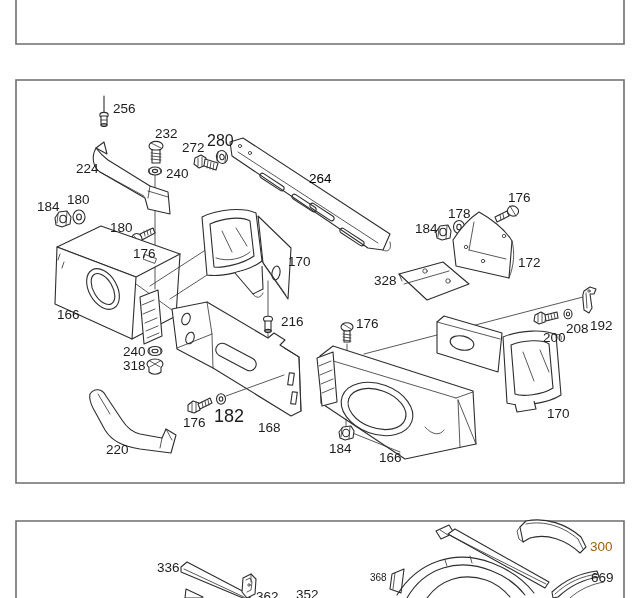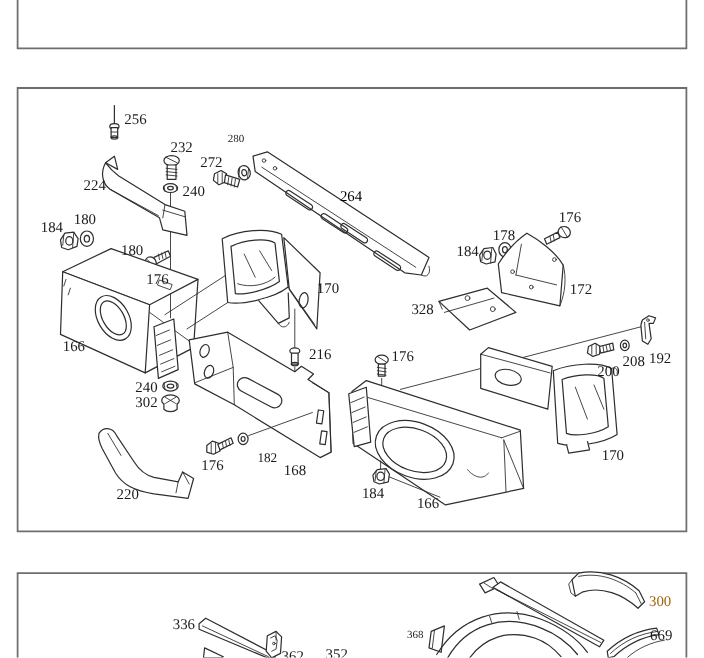--- a/index.html
+++ b/index.html
@@ -1,21 +1,21 @@
 <!DOCTYPE html>
 <html><head>
 <meta charset="utf-8">
 <style>
   html,body{margin:0;padding:0;background:#ffffff;}
   #stage{position:relative;width:640px;height:598px;overflow:hidden;background:#ffffff;
          font-family:"Liberation Serif", serif;}
   #linework{position:absolute;left:0;top:0;}
   #callout-layer{position:absolute;left:0;top:0;width:640px;height:598px;}
   .callout{position:absolute;font-size:13.5px;line-height:13px;color:#1c1c1c;
-           font-family:Liberation Serif, serif;white-space:nowrap;}
+           font-family:Liberation Sans, sans-serif;white-space:nowrap;}
   svg *{vector-effect:non-scaling-stroke;}
   .ln{stroke:#2e2e2e;stroke-width:1.1;fill:none;stroke-linecap:round;stroke-linejoin:round;}
   .lnf{stroke:#2e2e2e;stroke-width:1.1;fill:#ffffff;stroke-linejoin:round;}
   .thin{stroke:#2e2e2e;stroke-width:0.8;fill:none;stroke-linecap:round;}
   .panel{fill:#ffffff;stroke:#6e6e6e;stroke-width:1.6;}
 </style>
 </head>
 <body>
 
 <div id="stage">
@@ -304,44 +304,44 @@
     <path class="thin" d="M555,594 C568,582 582,576 598,574"></path>
     <path class="thin" d="M570,598 C580,589 592,584 604,582"></path>
   </g>
 
 </svg>
 
 <div id="callout-layer">
       <div class="callout" style="left: 113px; top: 102px; color: rgb(28, 28, 28); font-size: 13.5px;">256</div>
       <div class="callout" style="left: 155px; top: 127px; color: rgb(28, 28, 28); font-size: 13.5px;">232</div>
       <div class="callout" style="left: 182px; top: 141px; color: rgb(28, 28, 28); font-size: 13.5px;">272</div>
-      <div class="callout" style="left: 207px; top: 120px; color: rgb(28, 28, 28); font-size: 10px;">280</div>
+      <div class="callout" style="left: 207px; top: 134px; color: rgb(28, 28, 28); font-size: 16px;">280</div>
       <div class="callout" style="left: 76px; top: 162px; color: rgb(28, 28, 28); font-size: 13.5px;">224</div>
       <div class="callout" style="left: 166px; top: 167px; color: rgb(28, 28, 28); font-size: 13.5px;">240</div>
       <div class="callout" style="left: 309px; top: 172px; color: #000000; font-size: 13.5px;">264</div>
       <div class="callout" style="left: 37px; top: 200px; color: rgb(28, 28, 28); font-size: 13.5px;">184</div>
       <div class="callout" style="left: 67px; top: 193px; color: rgb(28, 28, 28); font-size: 13.5px;">180</div>
       <div class="callout" style="left: 110px; top: 221px; color: rgb(28, 28, 28); font-size: 13.5px;">180</div>
       <div class="callout" style="left: 133px; top: 247px; color: rgb(28, 28, 28); font-size: 13.5px;">176</div>
       <div class="callout" style="left: 288px; top: 255px; color: rgb(28, 28, 28); font-size: 13.5px;">170</div>
       <div class="callout" style="left: 508px; top: 191px; color: rgb(28, 28, 28); font-size: 13.5px;">176</div>
       <div class="callout" style="left: 448px; top: 207px; color: rgb(28, 28, 28); font-size: 13.5px;">178</div>
       <div class="callout" style="left: 415px; top: 222px; color: rgb(28, 28, 28); font-size: 13.5px;">184</div>
       <div class="callout" style="left: 518px; top: 256px; color: rgb(28, 28, 28); font-size: 13.5px;">172</div>
       <div class="callout" style="left: 374px; top: 274px; color: rgb(28, 28, 28); font-size: 13.5px;">328</div>
       <div class="callout" style="left: 57px; top: 308px; color: rgb(28, 28, 28); font-size: 13.5px;">166</div>
       <div class="callout" style="left: 281px; top: 315px; color: rgb(28, 28, 28); font-size: 13.5px;">216</div>
       <div class="callout" style="left: 356px; top: 317px; color: rgb(28, 28, 28); font-size: 13.5px;">176</div>
       <div class="callout" style="left: 543px; top: 331px; color: rgb(28, 28, 28); font-size: 13.5px;">200</div>
       <div class="callout" style="left: 566px; top: 322px; color: rgb(28, 28, 28); font-size: 13.5px;">208</div>
       <div class="callout" style="left: 590px; top: 319px; color: rgb(28, 28, 28); font-size: 13.5px;">192</div>
       <div class="callout" style="left: 123px; top: 345px; color: rgb(28, 28, 28); font-size: 13.5px;">240</div>
-      <div class="callout" style="left: 123px; top: 359px; color: rgb(28, 28, 28); font-size: 13.5px;">302</div>
+      <div class="callout" style="left: 123px; top: 359px; color: rgb(28, 28, 28); font-size: 13.5px;">318</div>
       <div class="callout" style="left: 183px; top: 416px; color: rgb(28, 28, 28); font-size: 13.5px;">176</div>
-      <div class="callout" style="left: 214px; top: 410px; color: rgb(28, 28, 28); font-size: 12px; margin-left: 20px;">182</div>
+      <div class="callout" style="left: 214px; top: 410px; color: rgb(28, 28, 28); font-size: 18px;">182</div>
       <div class="callout" style="left: 258px; top: 421px; color: rgb(28, 28, 28); font-size: 13.5px;">168</div>
       <div class="callout" style="left: 106px; top: 443px; color: rgb(28, 28, 28); font-size: 13.5px;">220</div>
       <div class="callout" style="left: 329px; top: 442px; color: rgb(28, 28, 28); font-size: 13.5px;">184</div>
       <div class="callout" style="left: 379px; top: 451px; color: rgb(28, 28, 28); font-size: 13.5px;">166</div>
       <div class="callout" style="left: 547px; top: 407px; color: rgb(28, 28, 28); font-size: 13.5px;">170</div>
       <div class="callout" style="left: 157px; top: 561px; color: rgb(28, 28, 28); font-size: 13.5px;">336</div>
       <div class="callout" style="left: 256px; top: 590px; color: rgb(28, 28, 28); font-size: 13.5px;">362</div>
       <div class="callout" style="left: 296px; top: 588px; color: rgb(28, 28, 28); font-size: 13.5px;">352</div>
       <div class="callout" style="left: 370px; top: 571px; color: rgb(28, 28, 28); font-size: 10px;">368</div>
       <div class="callout" style="left: 590px; top: 540px; color: #a16207; font-size: 13.5px;">300</div>

